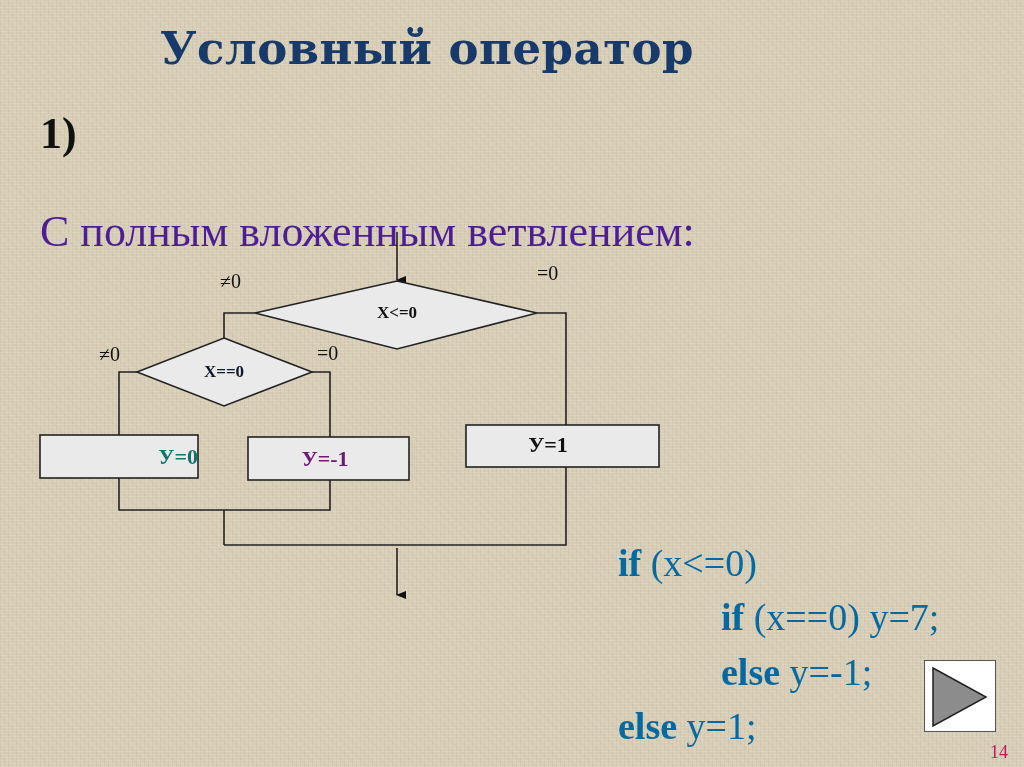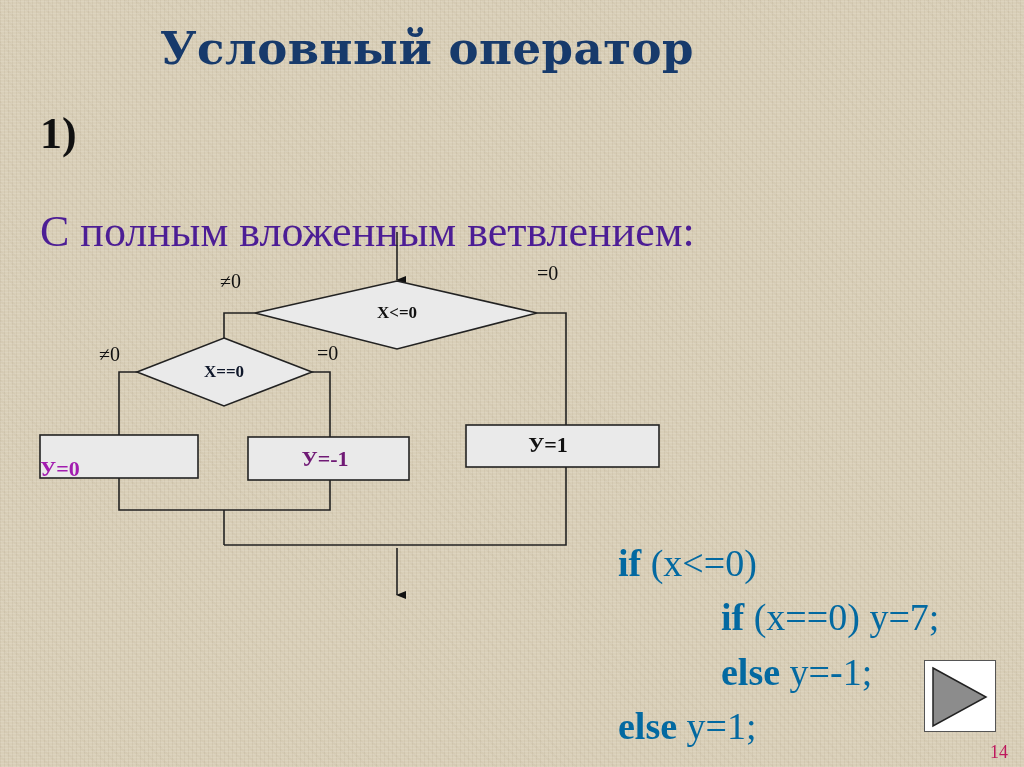--- a/index.html
+++ b/index.html
@@ -76,21 +76,21 @@
   <rect x="248" y="437" width="161" height="43" fill="#eaeaea" stroke="#222" stroke-width="1.6"></rect>
   <rect x="466" y="425" width="193" height="42" fill="#eaeaea" stroke="#222" stroke-width="1.6"></rect>
 </svg>
 
 <div style="position:absolute;left:347px;top:303px;width:100px;text-align:center;font-weight:bold;font-size:17px;color:#111;">X&lt;=0</div>
 <div style="position:absolute;left:174px;top:362px;width:100px;text-align:center;font-weight:bold;font-size:17px;color:#0f172a;">X==0</div>
 <div style="position:absolute;left:220px;top:270px;font-size:20px;color:#111;">≠0</div>
 <div style="position:absolute;left:537px;top:262px;font-size:20px;color:#111;">=0</div>
 <div style="position:absolute;left:99px;top:343px;font-size:20px;color:#111;">≠0</div>
 <div style="position:absolute;left:317px;top:342px;font-size:20px;color:#111;">=0</div>
-<div style="position:absolute;left:40px;top:444px;width:158px;text-align:left;font-weight:bold;font-size:22px;color:#a21caf;margin-top:12px;">У=0</div>
+<div style="position:absolute;left:40px;top:444px;width:158px;text-align:right;font-weight:bold;font-size:22px;color:#0f766e;">У=0</div>
 <div style="position:absolute;left:248px;top:446px;width:154px;text-align:center;font-weight:bold;font-size:22px;color:#701a75;">У=-1</div>
 <div style="position:absolute;left:466px;top:432px;width:164px;text-align:center;font-weight:bold;font-size:22px;color:#111;">У=1</div>
 
 <div class="code" style="left:599px;top:497px;">
   <b>if</b><span> (x&lt;=0)</span>
 </div>
 <div class="code" style="left:702px;top:551px;">
   <b>if</b><span> (x==0) y=7;</span>
 </div>
 <div class="code" style="left:702px;top:606px;">

